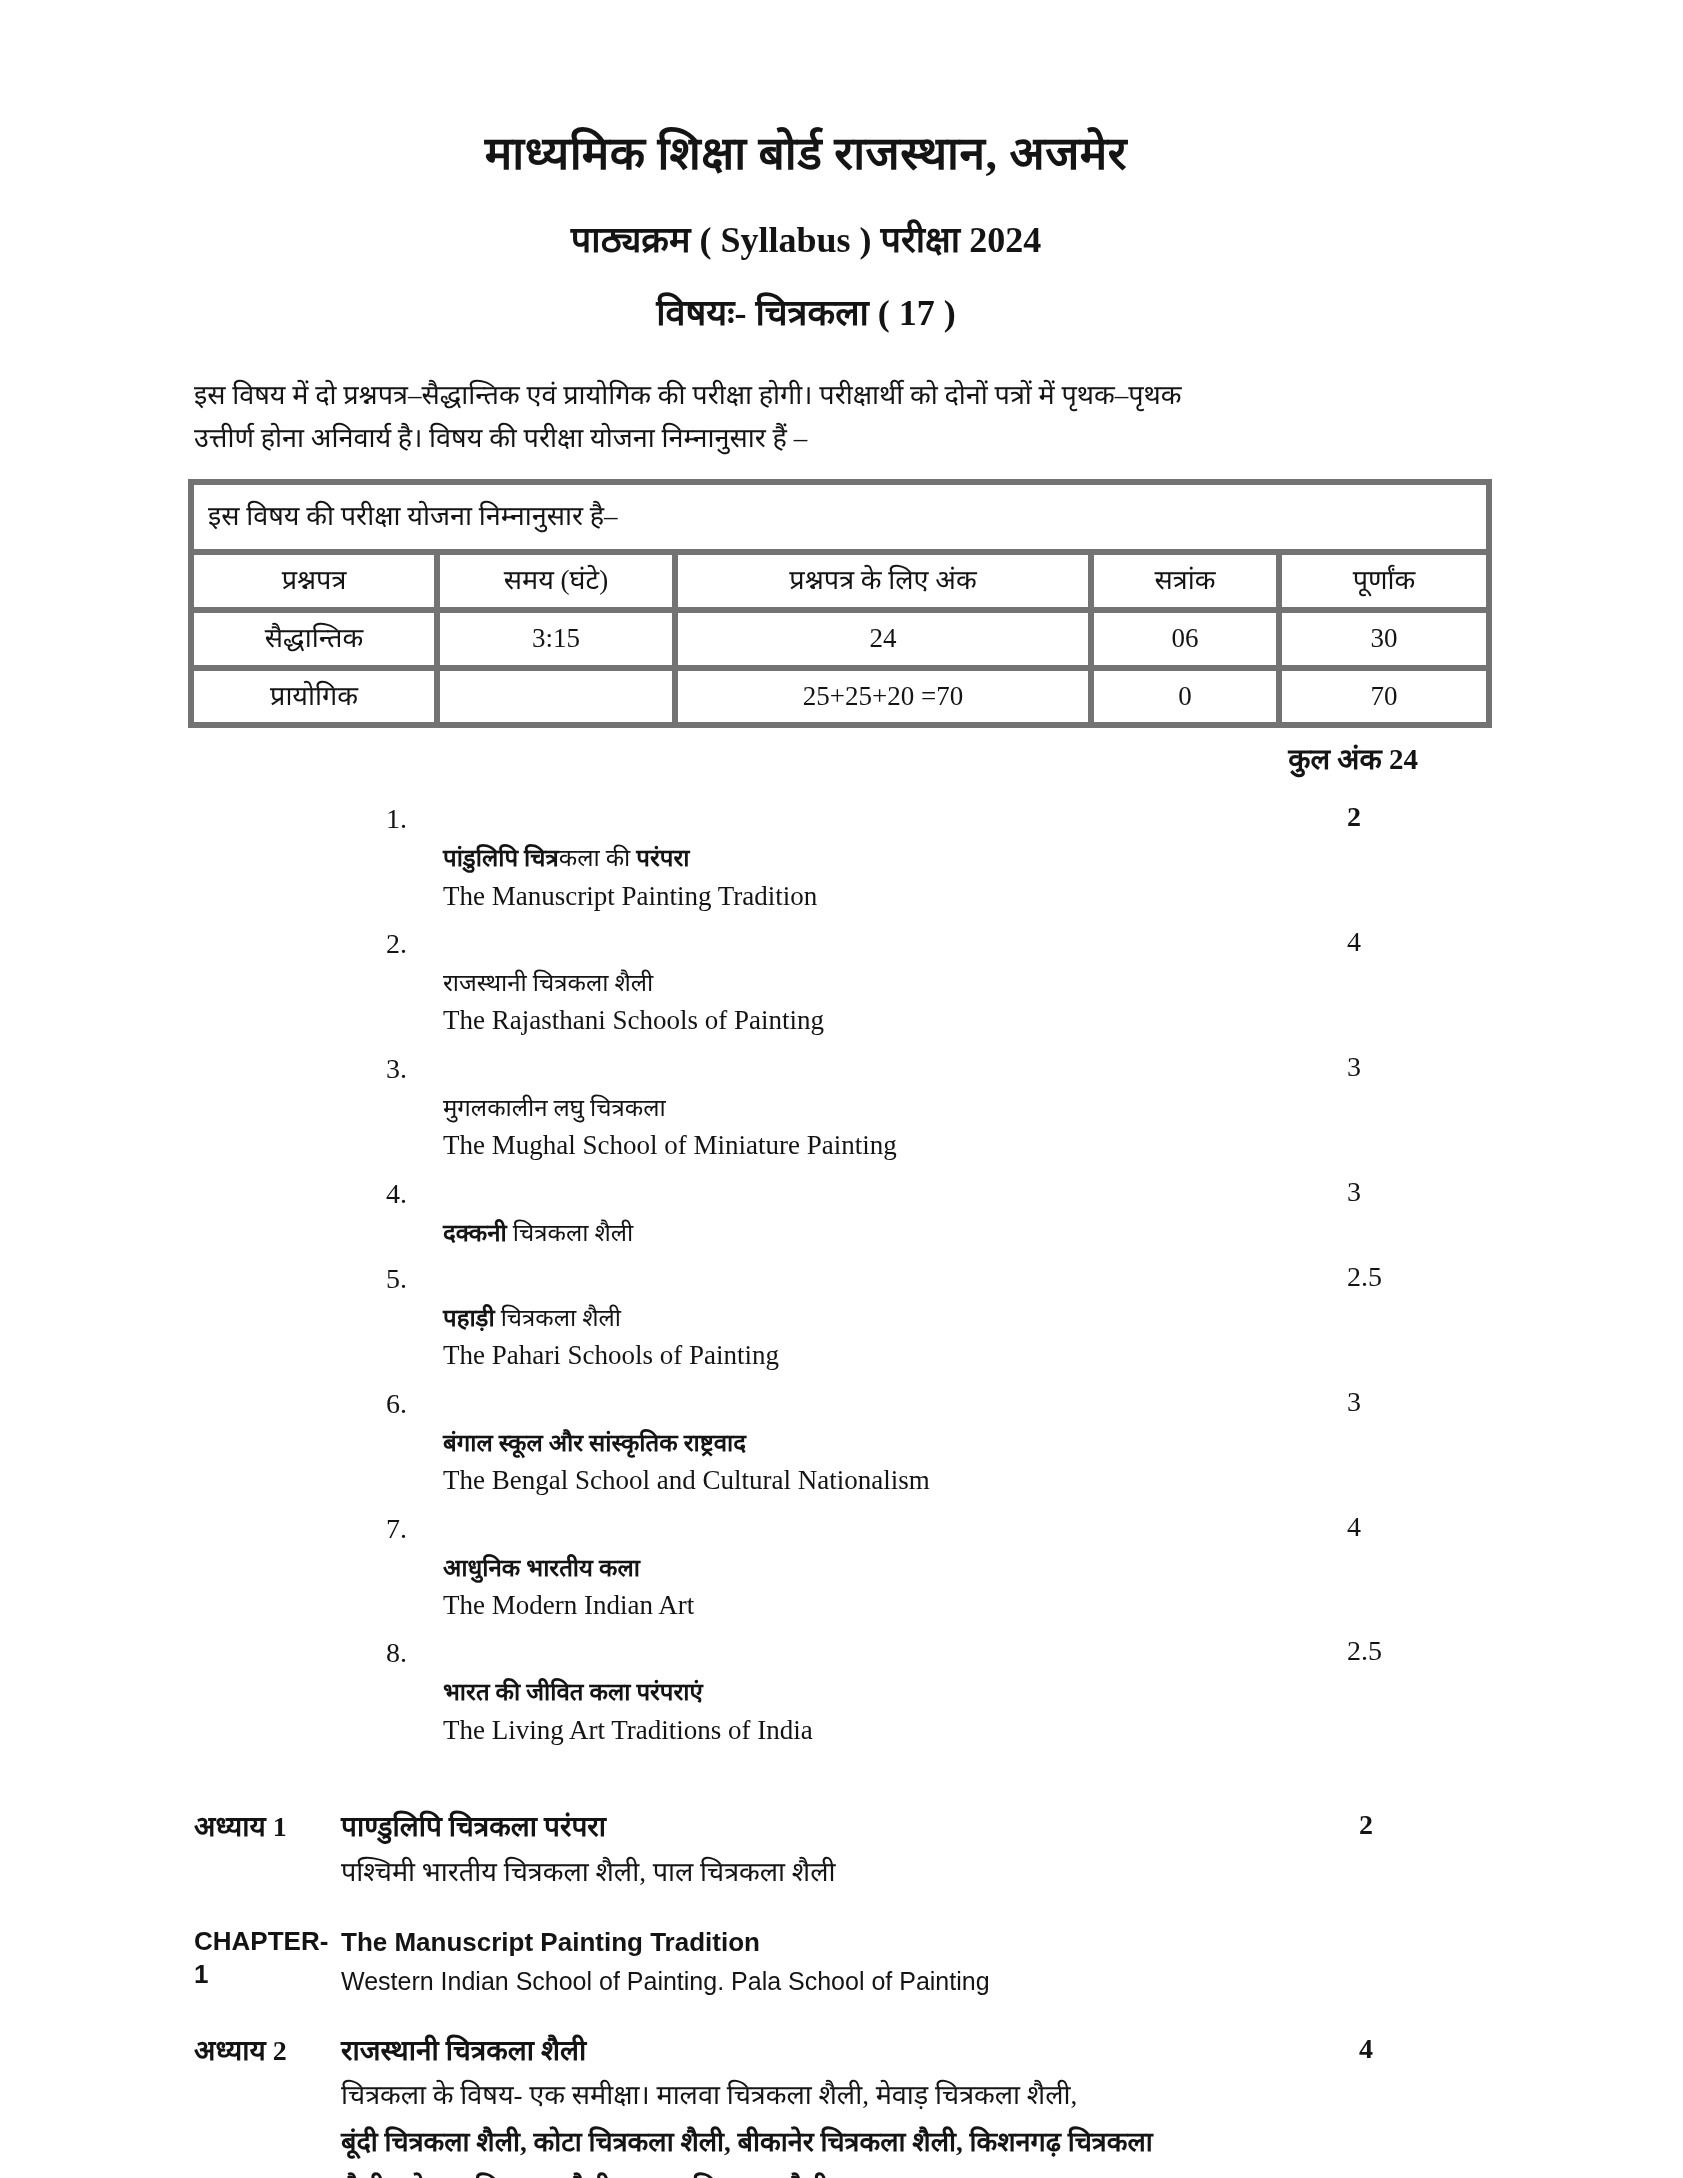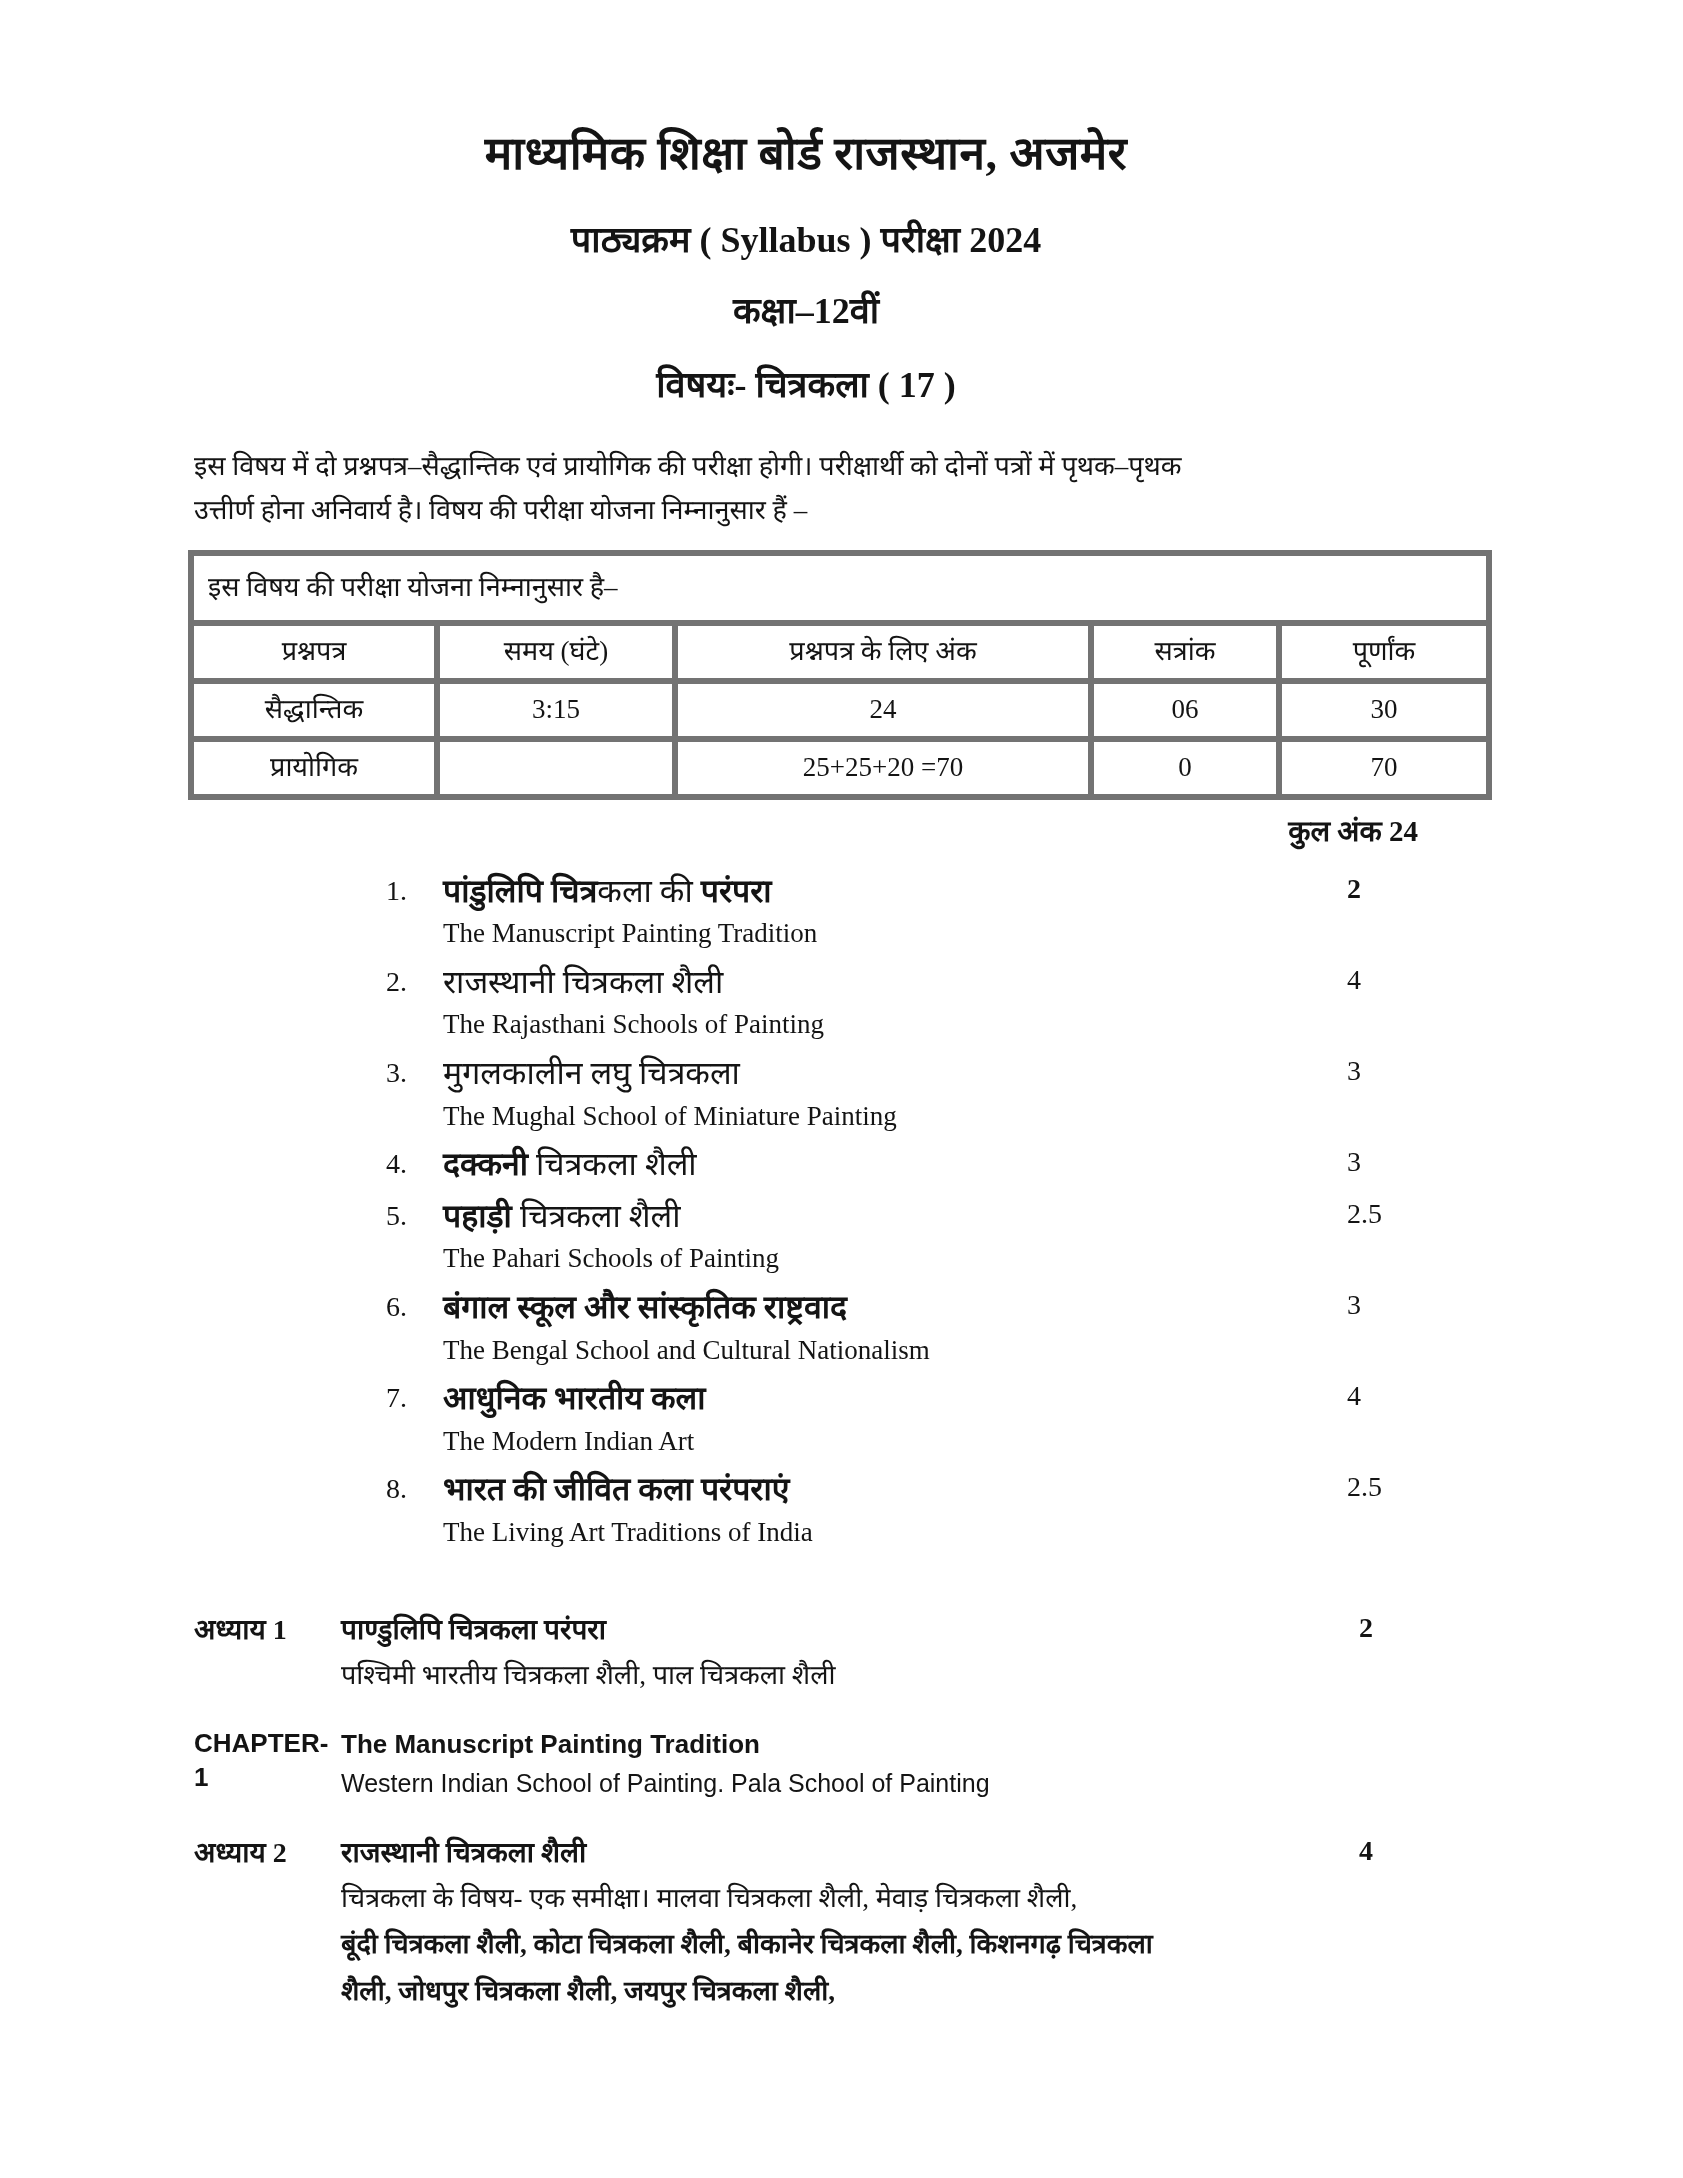--- a/index.html
+++ b/index.html
@@ -118,23 +118,24 @@
   }
   .unit-num {
     width: 57px;
     flex: 0 0 57px;
     font-size: 28px;
     line-height: 1.28;
     padding-top: 2px;
   }
   .unit-text { flex: 1 1 auto; }
   .unit-hi {
-    font-size: 32px;
+    font-size: 24px;
     line-height: 1.3;
     font-weight: bold;
+    margin-top: 44px;
   }
   .unit-hi .plain { font-weight: normal; }
   .unit-en {
     font-size: 27px;
     line-height: 1.32;
     margin-top: 4px;
     font-family: "Liberation Serif", "DejaVu Serif", serif;
   }
   .unit-marks {
     position: absolute;
@@ -206,21 +207,20 @@
   .gap-sm { height: 26px; }
 </style>
 </head>
 <body>
 
 <div class="page">
 
   <div class="head-block">
     <div class="h-board">माध्यमिक शिक्षा बोर्ड राजस्थान, अजमेर</div>
     <div class="h-syllabus">पाठ्यक्रम ( Syllabus ) परीक्षा 2024</div>
-    <div class="h-class">कक्षा–12वीं</div>
     <div class="h-subject">विषयः- चित्रकला ( 17 )</div>
   </div>
 
   <div class="intro">
     <span class="l1">इस विषय में दो प्रश्नपत्र–सैद्धान्तिक एवं प्रायोगिक की परीक्षा होगी। परीक्षार्थी को दोनों पत्रों में पृथक–पृथक</span>
     <span class="l2">उत्तीर्ण होना अनिवार्य है। विषय की परीक्षा योजना निम्नानुसार हैं –</span>
   </div>
 
   <div class="plan-table-wrap">
     <table class="plan">

